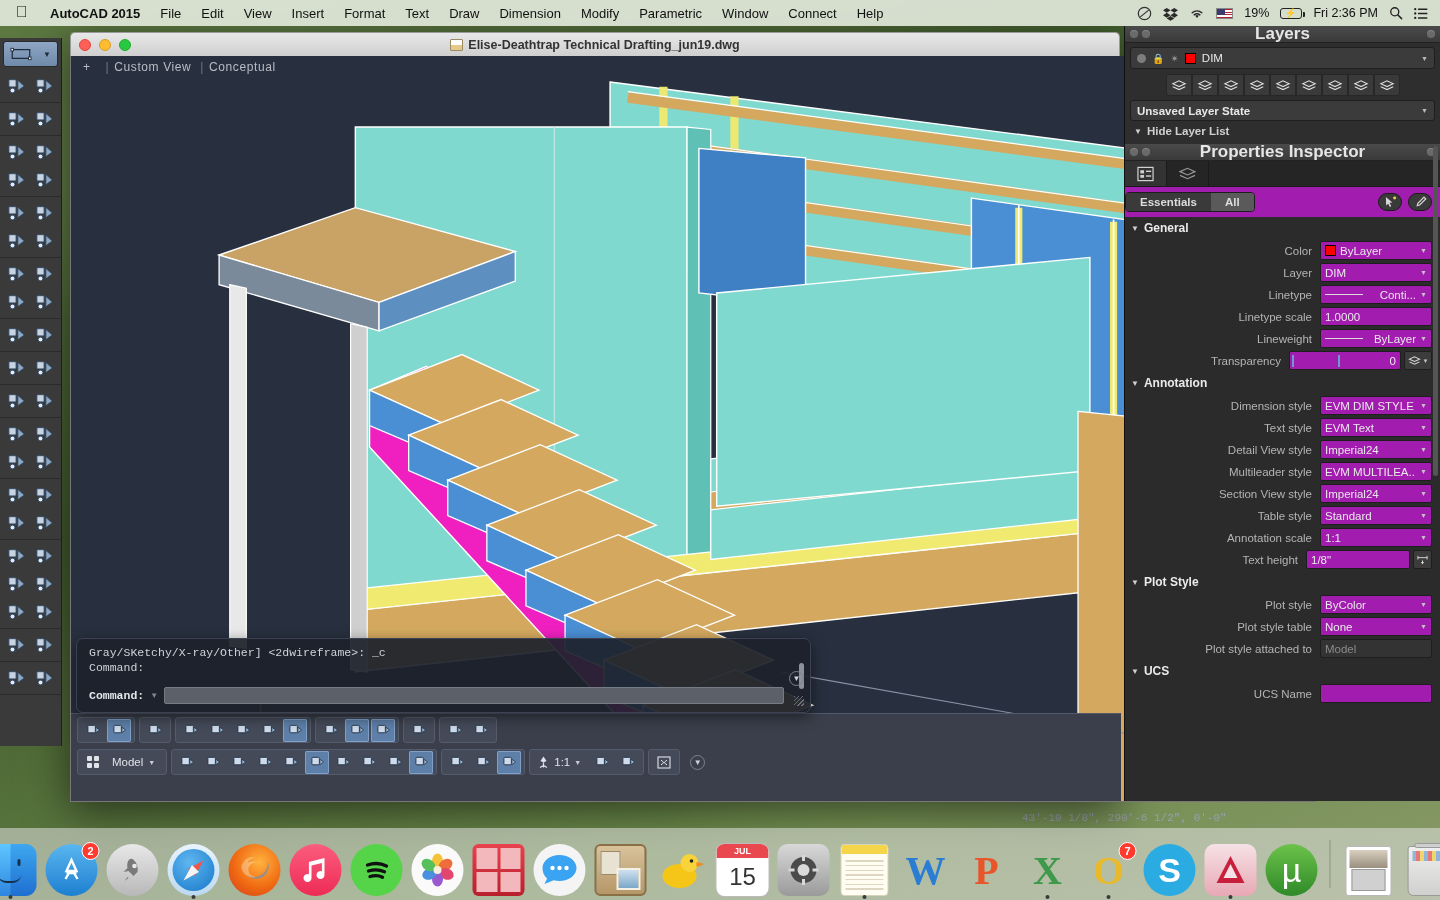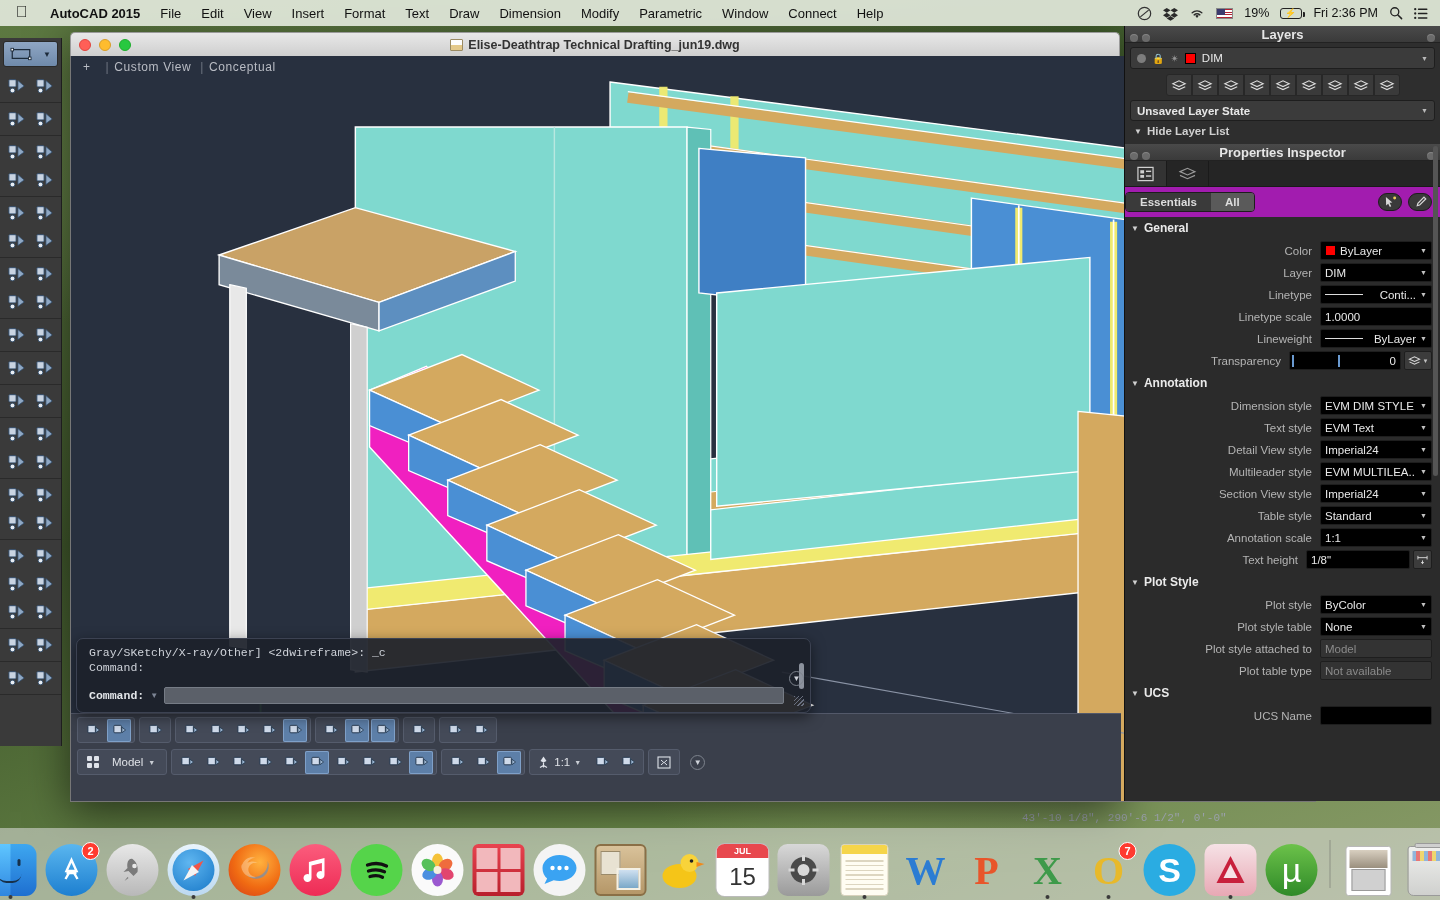--- a/index.html
+++ b/index.html
@@ -128,22 +128,22 @@
   }
   .sb-scale{display:flex;align-items:center;gap:4px;color:#dfe2e7;font-size:11.5px;padding:0 5px;}
   
   #rightpanel {
     position:absolute; right:0; top:26px; width:316px; height:775px; z-index:40;
     background:#2b2b2b; border-left:1px solid #111;
     font-size:11.5px; color:#c8c8c8;
   }
   .panel-head {
     height:17px; background:linear-gradient(#4a4a4a,#3a3a3a);
-    border-bottom:1px solid #222; display:flex;align-items:flex-end;justify-content:center;
-    position:relative; color:#e6e6e6; font-weight:bold; font-size:13px;
+    border-bottom:1px solid #222; display:flex;align-items:center;justify-content:center;
+    position:relative; color:#e6e6e6; font-weight:bold; font-size:17px;
   }
   .ph-dots{position:absolute;left:5px;display:flex;gap:4px;}
   .ph-dot{width:8px;height:8px;border-radius:50%;background:#6a6a6a;box-shadow:inset 0 1px 1px rgba(255,255,255,.2);}
   .ph-dots.r{left:auto;right:5px;}
   .layers-body { background:#2e2e2e; padding:4px 5px 3px; }
   .layer-current {
     height:22px;background:#3b3b3b;border:1px solid #1e1e1e;border-radius:3px;
     display:flex;align-items:center;gap:6px;padding:0 6px;color:#e8e8e8;
   }
   .lc-dot{width:9px;height:9px;border-radius:50%;background:#7d7d7d;}
@@ -172,21 +172,21 @@
   .seg{display:flex;border:1px solid #1d1d1d;border-radius:4px;overflow:hidden;}
   .seg div{padding:3px 14px;font-size:11.5px;color:#ddd;background:#3a3a3a;font-weight:bold;}
   .seg div.active{background:#5a5a5a;}
   .pi-icons{position:absolute;right:8px;display:flex;gap:6px;}
   .pi-ic{width:24px;height:18px;border:1px solid #1d1d1d;border-radius:9px;background:#3a3a3a;
     display:flex;align-items:center;justify-content:center;}
   .sect-head{display:flex;align-items:center;gap:5px;padding:4px 0 4px 6px;color:#eaeaea;font-weight:bold;font-size:12px;}
   .prow{display:flex;align-items:center;height:21px;margin:1px 8px 1px 0;}
   .plabel{flex:1;text-align:right;padding-right:8px;color:#b4b4b4;font-size:11.5px;}
   .pfield{
-    width:112px;height:19px;background:#000000;border:1px solid #1e1e1e;border-radius:2px;
+    width:112px;height:19px;background:#a21caf;border:1px solid #1e1e1e;border-radius:2px;
     display:flex;align-items:center;padding:0 4px;gap:4px;color:#e9e9e9;font-size:11.5px;
   }
   .pfield.ro{background:#333;color:#8b8b8b;}
   .pfield .val{flex:1;overflow:hidden;white-space:nowrap;}
   .pfield .val.right{text-align:right;}
   .pfield .arrow{font-size:7px;color:#c2c2c2;}
   .swatch{width:11px;height:11px;background:#ff0000;border:1px solid #000;flex:none;}
   .ltline{width:38px;height:1px;background:#ddd;flex:none;}
   .extra-btn{width:19px;height:19px;background:#3c3c3c;border:1px solid #1e1e1e;border-radius:2px;
     margin-left:3px;display:flex;align-items:center;justify-content:center;}
@@ -1293,26 +1293,20 @@
           <span class="val">None</span>
           <span class="arrow">▼</span>
         </div>
       </div>
       <div class="prow">
         <div class="plabel">Plot style attached to</div>
         <div class="pfield ro">
           <span class="val">Model</span>
         </div>
       </div>
-      <div class="prow">
-        <div class="plabel">Plot table type</div>
-        <div class="pfield ro">
-          <span class="val">Not available</span>
-        </div>
-      </div>
       <div class="sect-head">
         <span class="tri">▼</span>
         <span>UCS</span>
       </div>
       <div class="prow">
         <div class="plabel">UCS Name</div>
         <div class="pfield">
           <span class="val"></span>
         </div>
       </div>

